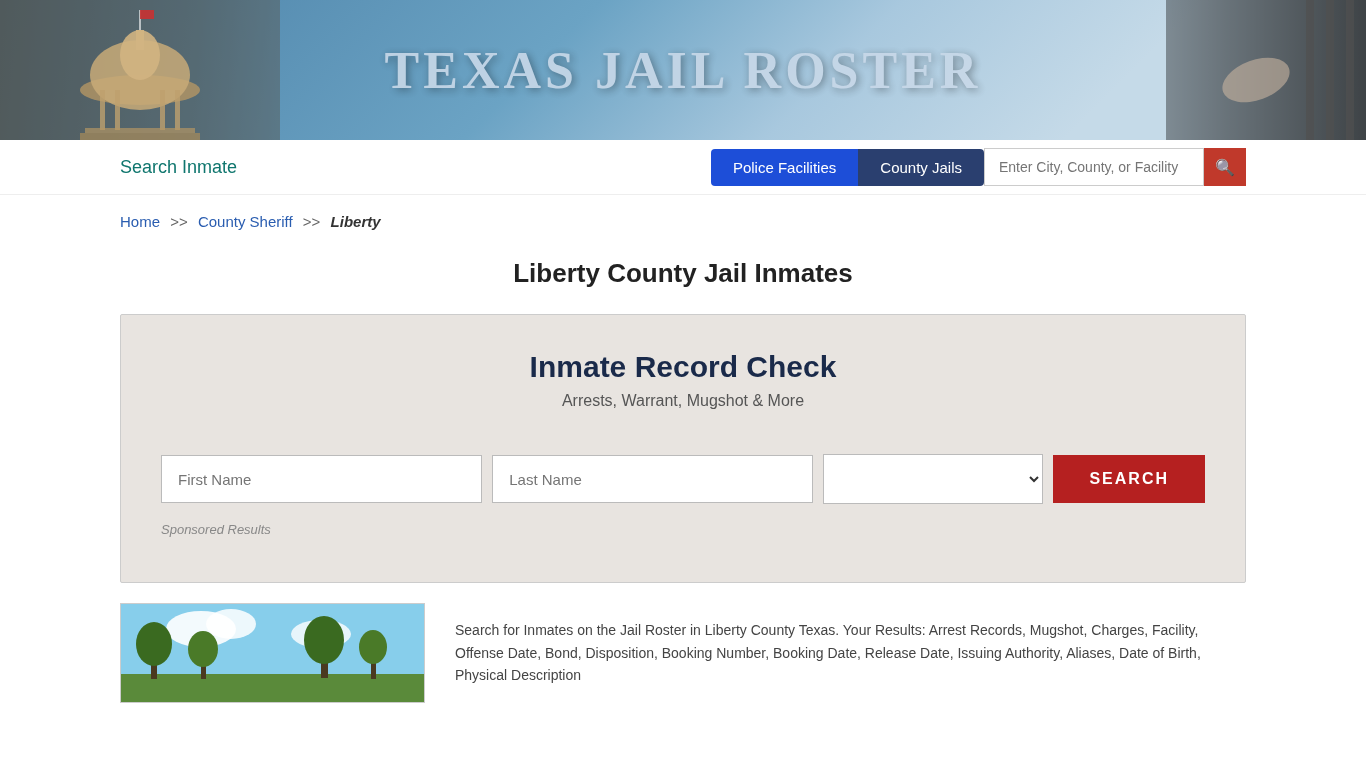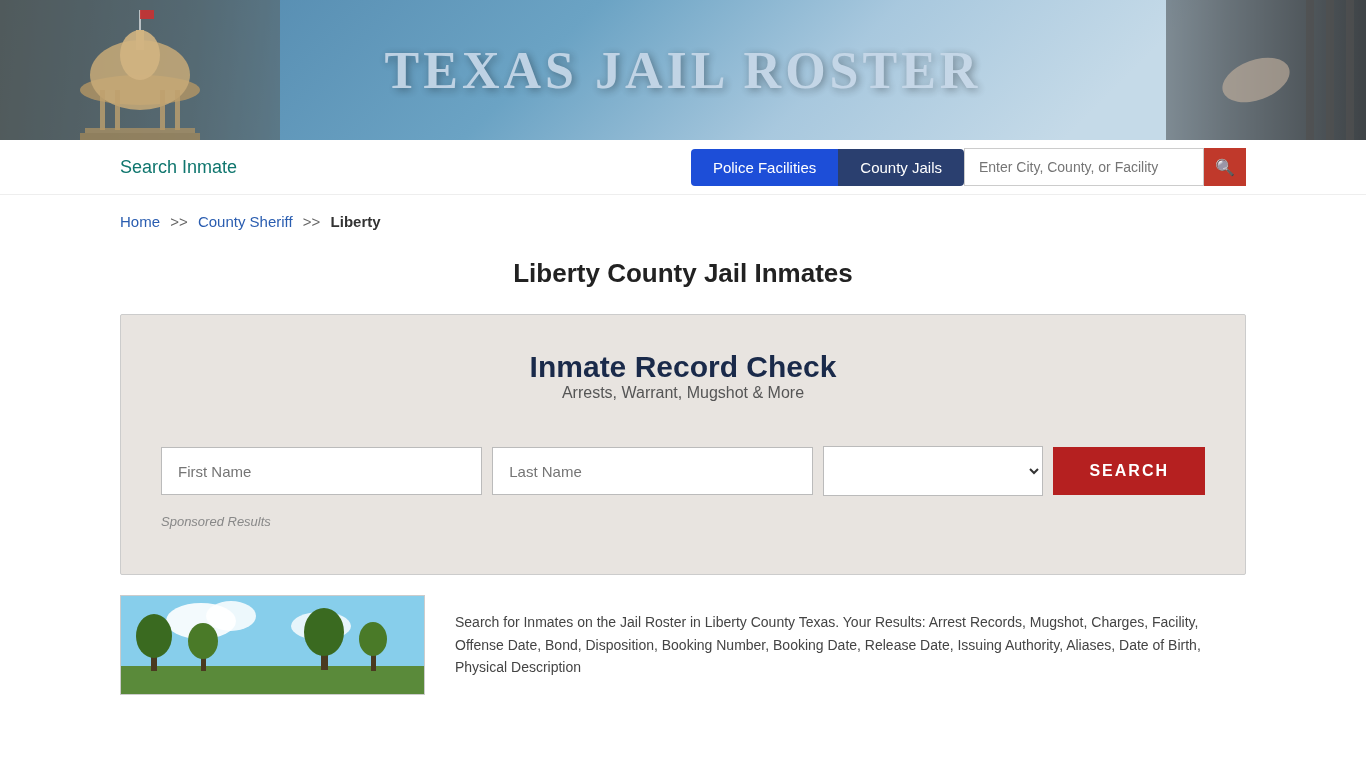--- a/index.html
+++ b/index.html
@@ -91,21 +91,21 @@
     .nav-btn-county {
       background: #2a3f6f;
       color: #fff;
       border-radius: 0 4px 4px 0;
       text-align: right;
     }
     .nav-search-input {
       padding: 8px 14px;
       font-size: 14px;
       border: 1px solid #ccc;
-      width: 240px;
+      width: 220px;
       height: 38px;
       outline: none;
       font-family: Arial, sans-serif;
       color: #999;
     }
     .nav-search-btn {
       background: #c0392b;
       color: #fff;
       border: none;
       width: 42px;
@@ -127,20 +127,21 @@
       color: #2a5db0;
       text-decoration: none;
     }
     .breadcrumb-sep {
       color: #666;
       margin: 0 6px;
     }
     .breadcrumb-current {
       font-weight: bold;
       color: #333;
+      font-style: italic;
     }
 
     
     .page-title {
       text-align: center;
       font-size: 26px;
       font-weight: bold;
       color: #222;
       padding: 18px 10px 10px;
       font-family: Arial, sans-serif;
@@ -153,20 +154,21 @@
       border: 1px solid #ccc;
       border-radius: 2px;
       padding: 35px 40px 45px;
     }
     .record-check-title {
       text-align: center;
       font-size: 30px;
       font-weight: bold;
       color: #1a2a4a;
       font-family: Arial, sans-serif;
+      margin-bottom: 8px;
     }
     .record-check-subtitle {
       text-align: center;
       font-size: 16px;
       color: #555;
       font-family: Arial, sans-serif;
       margin-bottom: 30px;
     }
     .search-form-row {
       display: flex;

